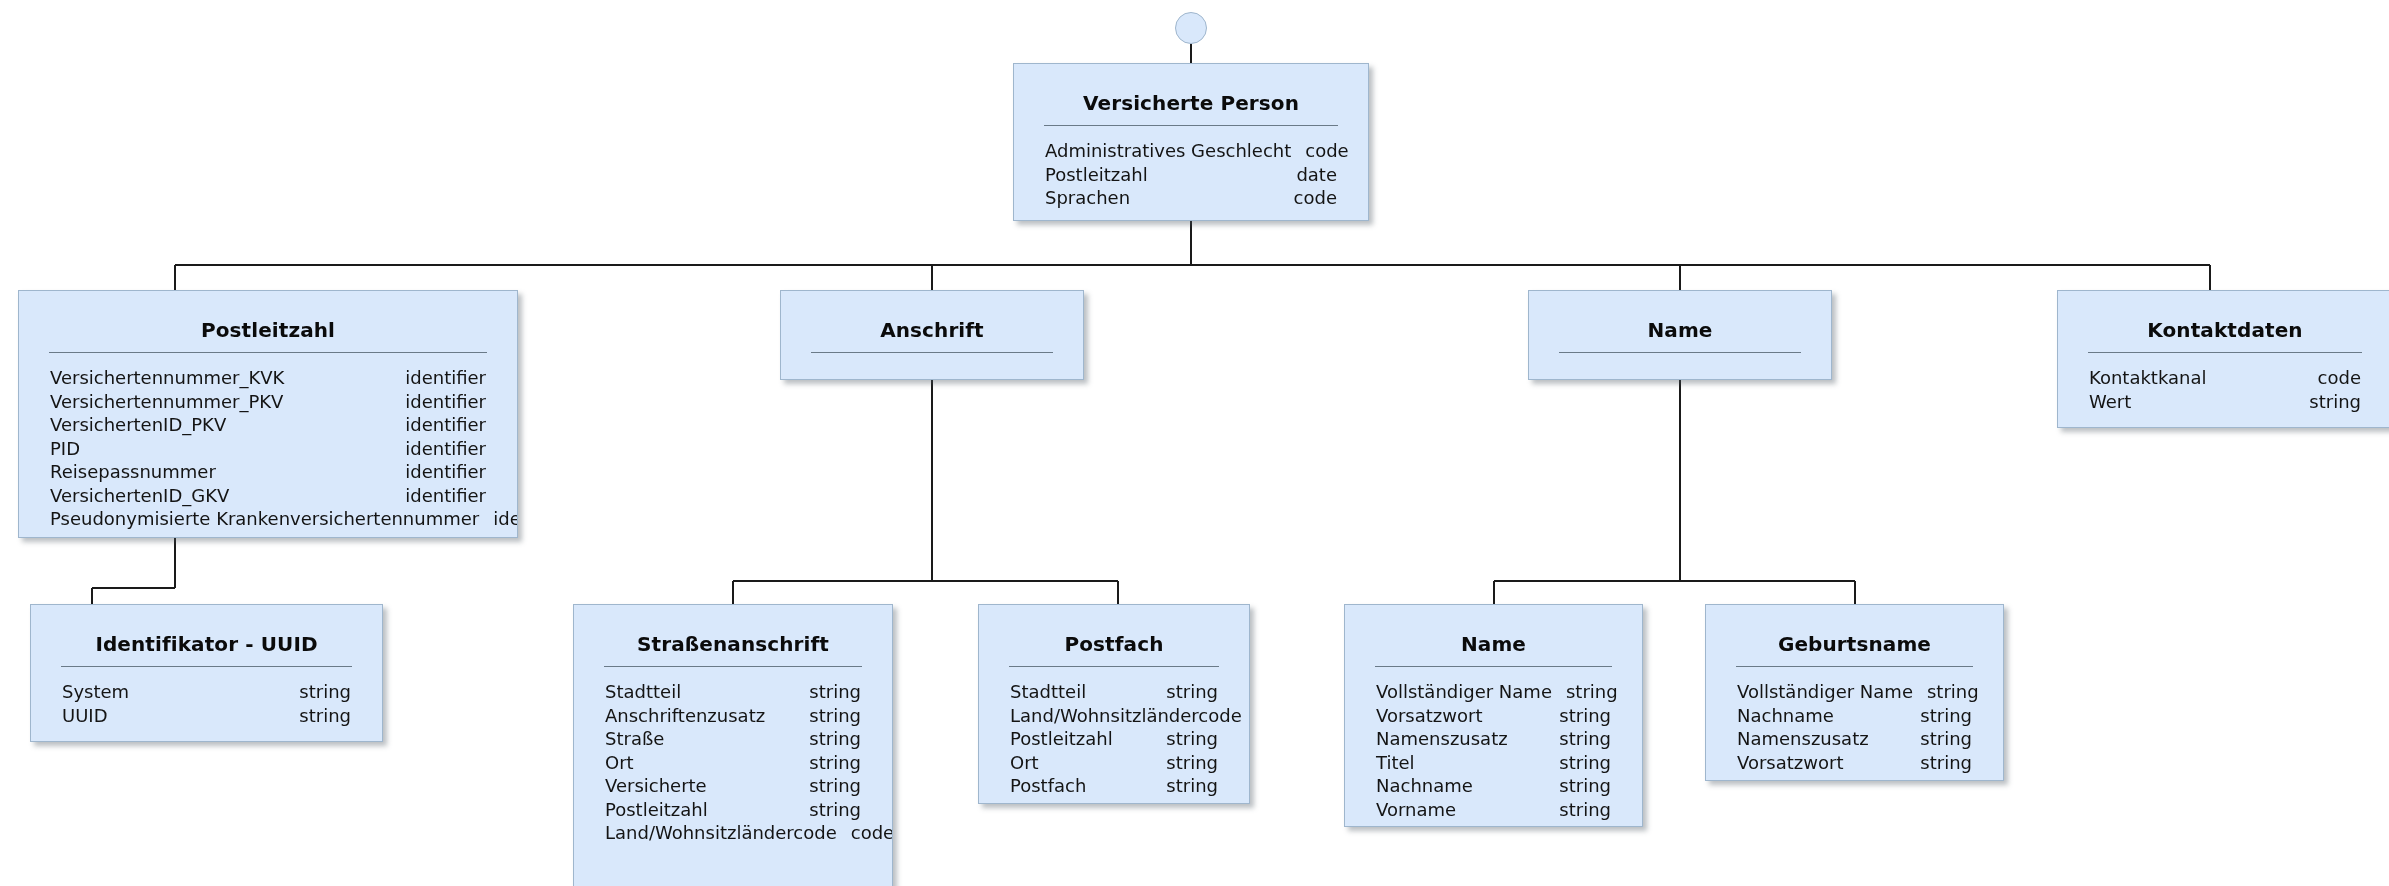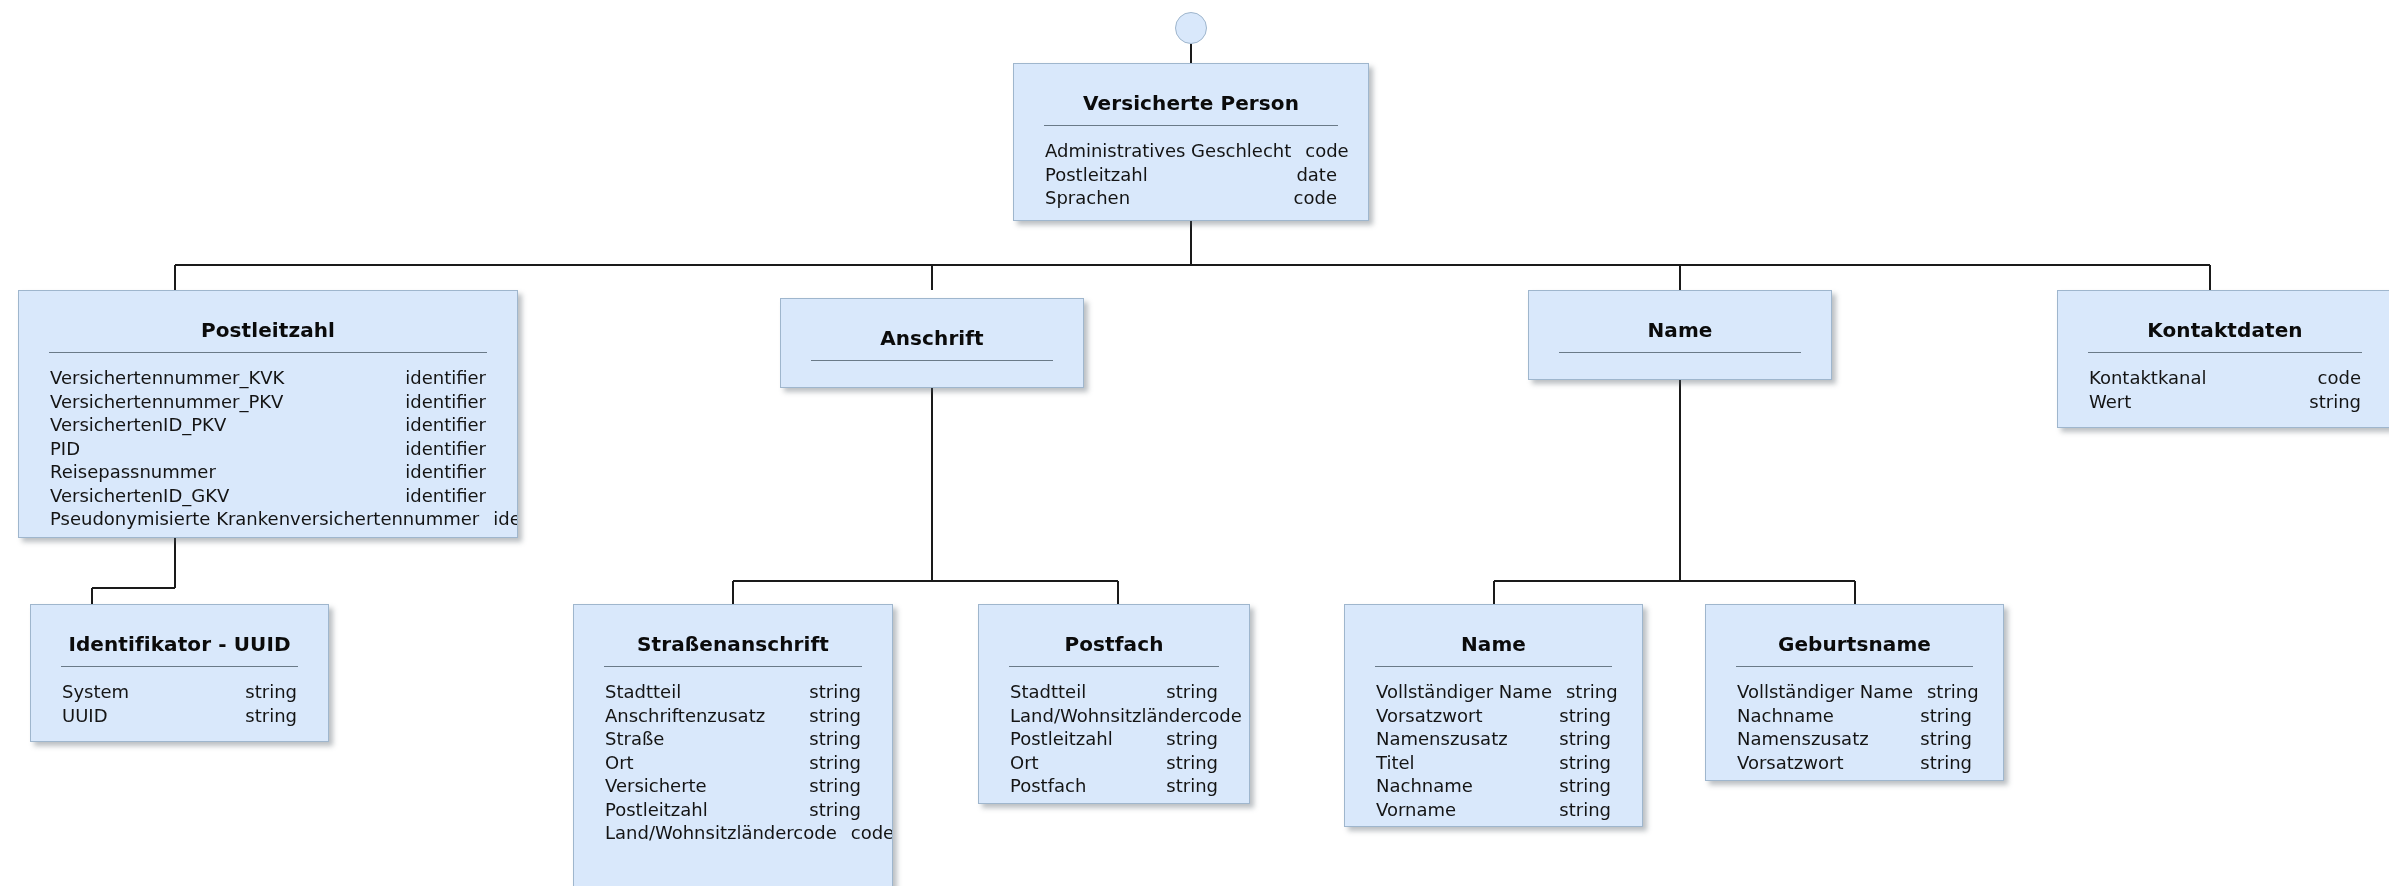--- a/index.html
+++ b/index.html
@@ -151,21 +151,21 @@
           <div class="attr-row">
             <span class="attr-name">VersichertenID_GKV</span>
             <span class="attr-type">identifier</span>
           </div>
           <div class="attr-row">
             <span class="attr-name">Pseudonymisierte Krankenversichertennummer</span>
             <span class="attr-type">identifier</span>
           </div>
         </div>
       </div>
-      <div class="node" style="left: 780px; top: 290px; width: 304px; height: 90px; margin-top: 8px;">
+      <div class="node" style="left: 780px; top: 290px; width: 304px; height: 90px;">
         <div class="node-title">Anschrift</div>
         <div class="node-divider"></div>
         <div class="attr-list"></div>
       </div>
       <div class="node" style="left: 1528px; top: 290px; width: 304px; height: 90px;">
         <div class="node-title">Name</div>
         <div class="node-divider"></div>
         <div class="attr-list"></div>
       </div>
       <div class="node" style="left: 2057px; top: 290px; width: 336px; height: 138px;">
@@ -175,21 +175,21 @@
           <div class="attr-row">
             <span class="attr-name">Kontaktkanal</span>
             <span class="attr-type">code</span>
           </div>
           <div class="attr-row">
             <span class="attr-name">Wert</span>
             <span class="attr-type">string</span>
           </div>
         </div>
       </div>
-      <div class="node" style="left: 30px; top: 604px; width: 299px; height: 138px;">
+      <div class="node" style="left: 30px; top: 604px; width: 353px; height: 138px;">
         <div class="node-title">Identifikator - UUID</div>
         <div class="node-divider"></div>
         <div class="attr-list">
           <div class="attr-row">
             <span class="attr-name">System</span>
             <span class="attr-type">string</span>
           </div>
           <div class="attr-row">
             <span class="attr-name">UUID</span>
             <span class="attr-type">string</span>

